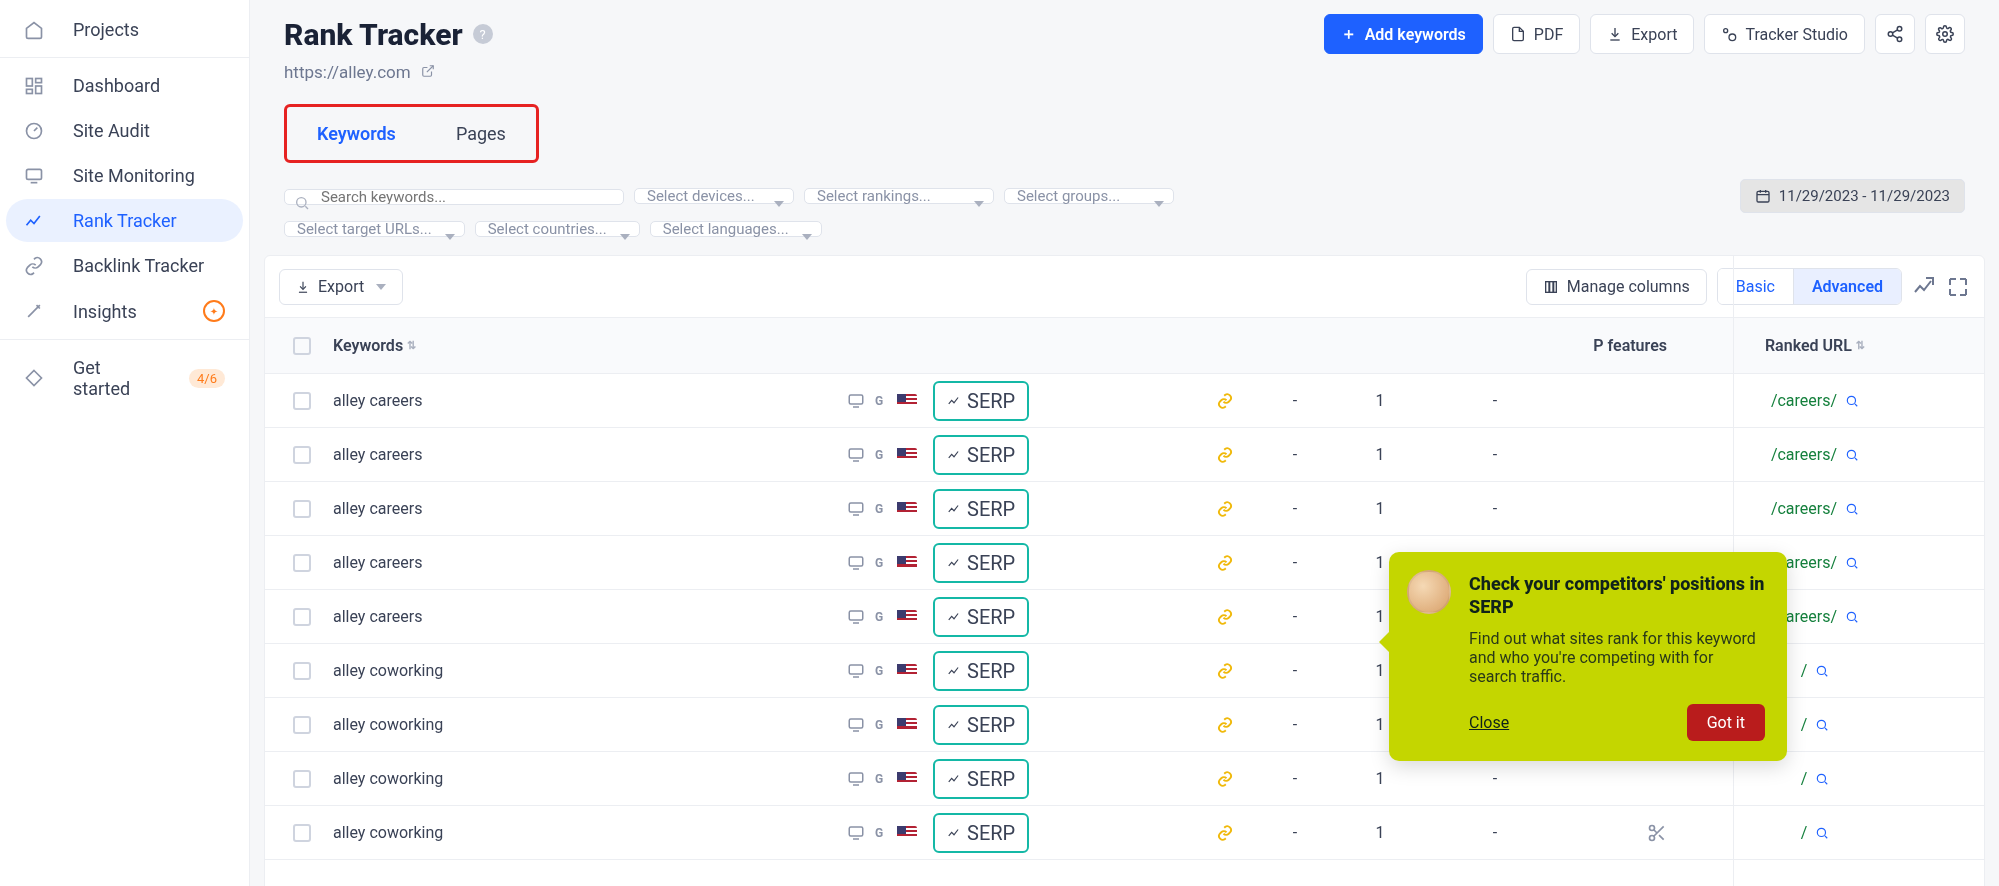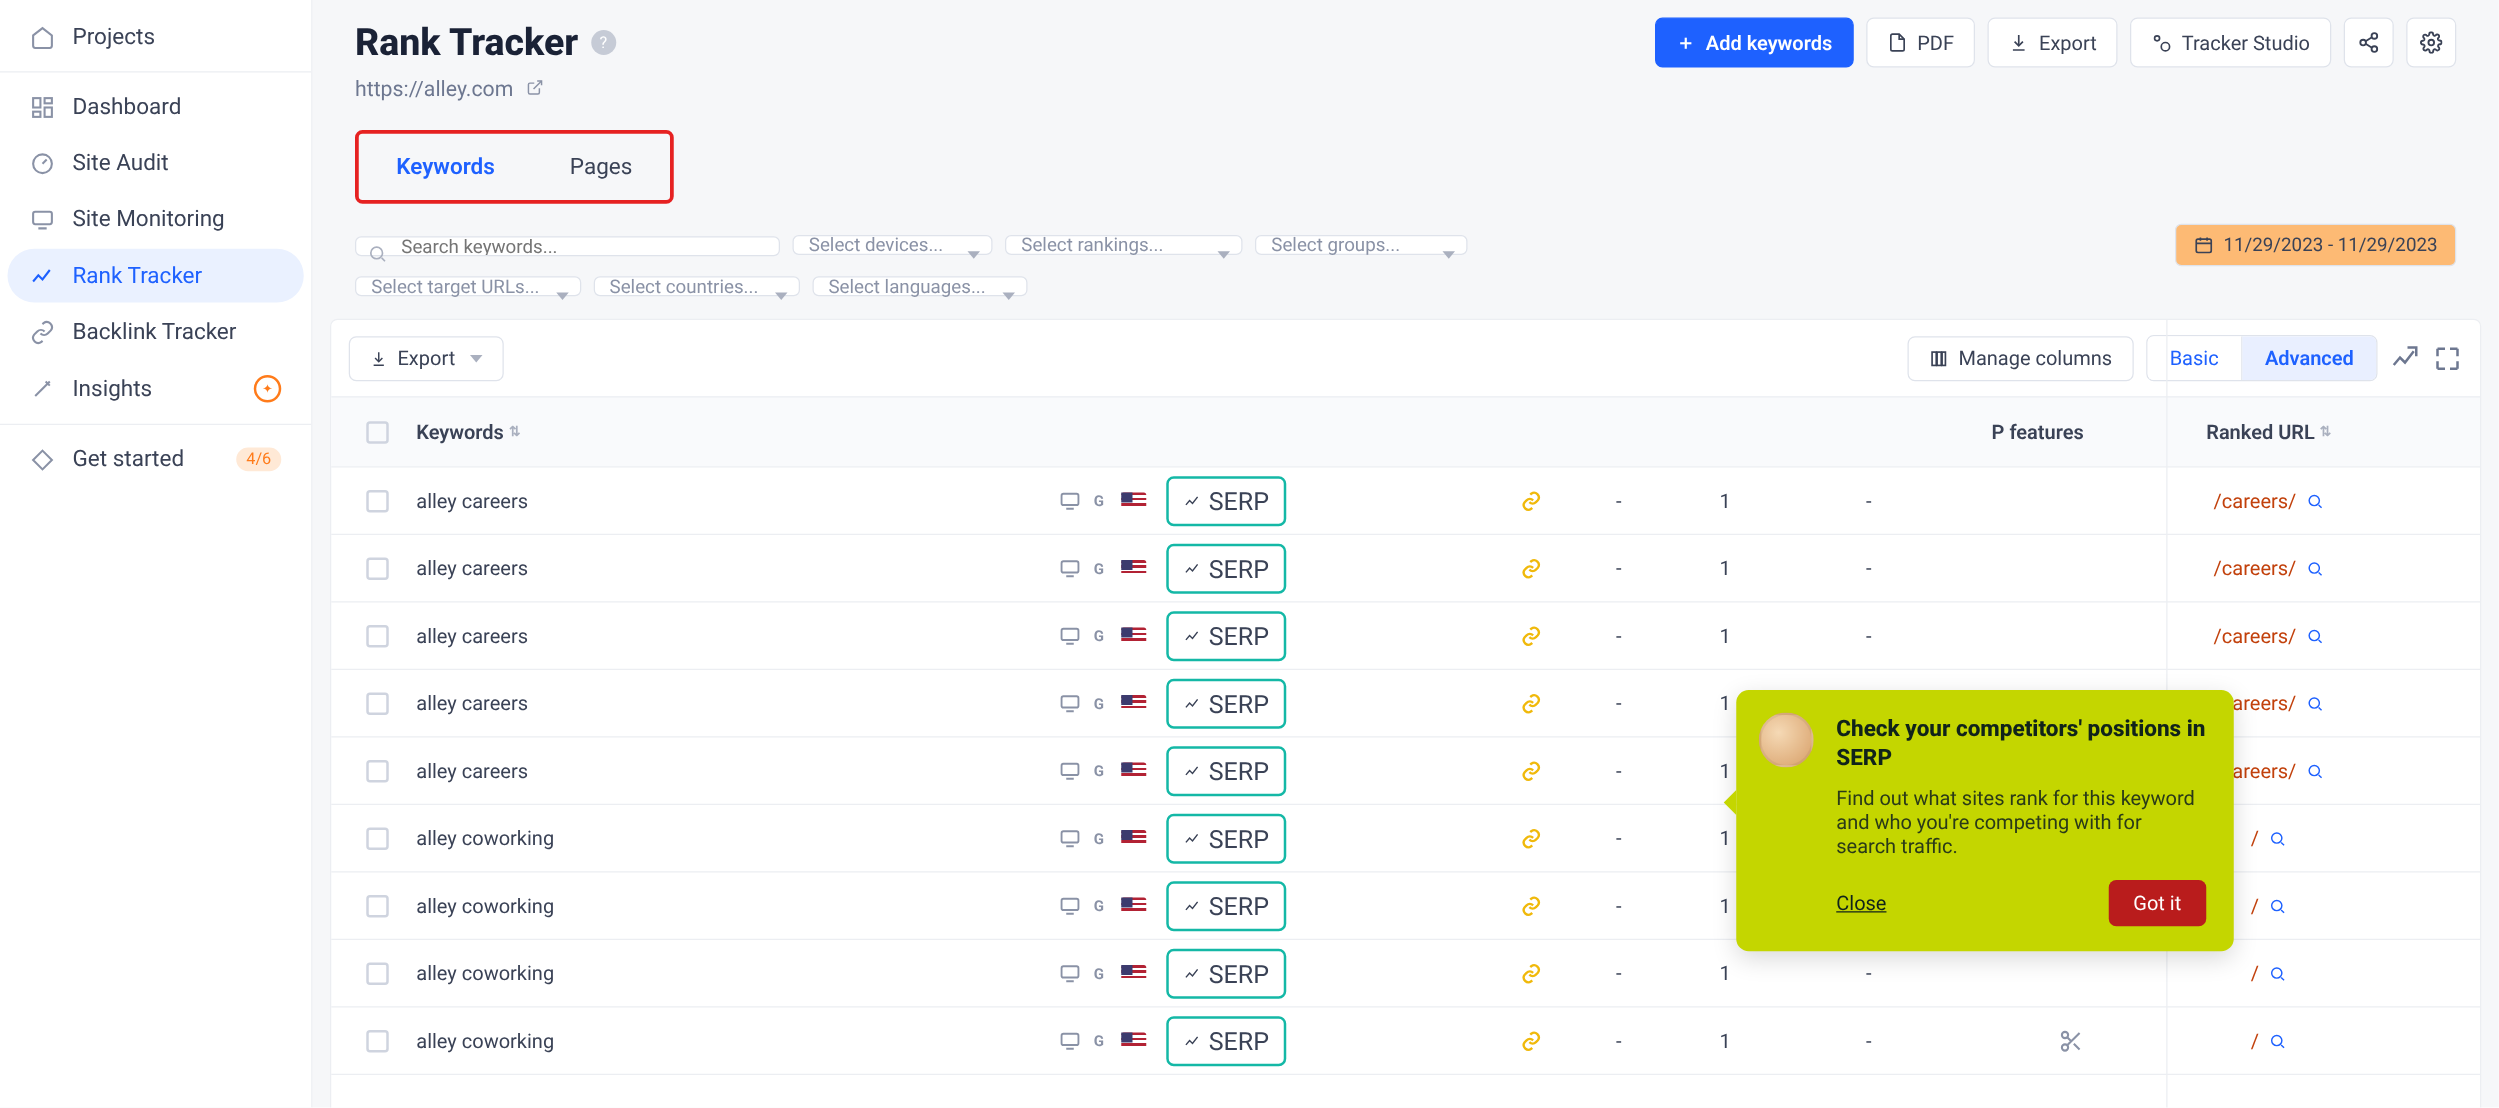--- a/index.html
+++ b/index.html
@@ -1,19 +1,19 @@
 <!DOCTYPE html>
 <html><head>
 <meta charset="utf-8">
 <style>
 * { box-sizing: border-box; margin: 0; padding: 0; font-family: -apple-system, BlinkMacSystemFont, "Segoe UI", Roboto, Arial, sans-serif; }
 body { background: #f6f7f9; color: #21293b; overflow-x: hidden; }
 .app { display: flex; width: 1999px; height: 886px; }
 .sidebar { width: 250px; background: #fff; border-right: 1px solid #eceef2; padding-top: 6px; }
-.side-item { display: flex; align-items: center; gap: 14px; padding: 11px 18px; font-size: 18px; color: #3a4256; cursor: pointer; border-radius: 22px; margin: 2px 6px; }
+.side-item { display: flex; align-items: center; gap: 29px; padding: 11px 18px; font-size: 18px; color: #3a4256; cursor: pointer; border-radius: 22px; margin: 2px 6px; }
 .side-item.active { background: #eaf1ff; color: #1e61ff; }
 .side-icon { width: 20px; height: 20px; color: #8a92a6; flex: 0 0 20px; }
 .side-item.active .side-icon { color: #1e61ff; }
 .side-divider { height: 1px; background: #eceef2; margin: 6px 0; }
 .badge46 { background: #ffe9d6; color: #ff7b1a; font-size: 13px; border-radius: 10px; padding: 2px 8px; margin-left: auto; }
 .insights-ring { width:22px; height:22px; border:2px solid #ff7b1a; border-radius:50%; margin-left:auto; display:flex; align-items:center; justify-content:center; color:#ff7b1a; font-size:10px; }
 
 .main { flex: 1; min-width: 0; }
 .header { padding: 14px 34px 0 34px; }
 .title-row { display:flex; align-items:center; }
@@ -31,21 +31,21 @@
 .tab { padding:16px 30px; font-size:18px; cursor:pointer; color:#3a4256; }
 .tab.active { color:#1e61ff; font-weight:600; }
 
 .filters { display:flex; flex-wrap:wrap; gap:10px; margin-top:16px; align-items:center; }
 .filter { position:relative; }
 .filter input, .filter .select { height:16px; border:1px solid #dfe3eb; border-radius:5px; background:#fff; font-size:15px; color:#8a92a6; padding:0 32px 0 12px; }
 .filter .select { display:flex; align-items:center; min-width:150px; }
 .search-fld input { width:340px; padding-left:36px; }
 .search-ic { position:absolute; left:10px; top:8px; color:#aab0bf; }
 .caret { position:absolute; right:10px; top:13px; width:0;height:0;border-left:5px solid transparent;border-right:5px solid transparent;border-top:6px solid #aab0bf; }
-.date-box { margin-left:auto; display:flex; align-items:center; gap:8px; height:34px; border:1px solid #dfe3eb; border-radius:5px; padding:0 14px; background:#fdba74; font-size:15px; color:#3a4256; }
+.date-box { margin-left:auto; display:flex; align-items:center; gap:8px; height:34px; border:1px solid #dfe3eb; border-radius:5px; padding:0 14px; background:#e5e5e5; font-size:15px; color:#3a4256; }
 
 .table-wrap { margin-top:18px; background:#fff; border:1px solid #eceef2; border-radius:6px; }
 .table-toolbar { display:flex; align-items:center; padding:12px 14px; gap:10px; }
 .tool-right { margin-left:auto; display:flex; gap:10px; align-items:center; }
 .toggle-group { display:flex; border:1px solid #dfe3eb; border-radius:6px; overflow:hidden; }
 .toggle-group .tg { padding:8px 18px; font-size:16px; cursor:pointer;text-align:right; }
 .tg.basic { color:#1e61ff; background:#fff; border-right:1px solid #dfe3eb; }
 .tg.adv { background:#e9efff; color:#1e61ff; font-weight:600; }
 .square-icon { width:24px;height:24px;color:#6d7790; cursor:pointer; }
 
@@ -56,21 +56,21 @@
 .thead .th.center, .trow .td.center { justify-content:center; text-align:center; }
 .sort-ic { color:#aab0bf; font-size:11px; }
 .trow { height:54px; padding-right:14px; }
 .td { padding:0 8px; display:flex; align-items:center; gap:8px; color:#3a4256; }
 .chk { width:18px;height:18px;border:2px solid #cfd4df;border-radius:3px; cursor:pointer; margin-left:20px; }
 .kw-icons { margin-left:auto; display:flex; gap:8px; align-items:center; color:#8a92a6; }
 .flag { width:20px;height:14px; background:linear-gradient(to bottom,#b22234 0 15%,#fff 15% 30%,#b22234 30% 45%,#fff 45% 60%,#b22234 60% 75%,#fff 75% 100%); position:relative; border-radius:2px; }
 .flag::before{content:"";position:absolute;left:0;top:0;width:9px;height:8px;background:#3c3b6e;}
 .serp-btn { display:flex; align-items:center; gap:6px; border:2px solid #14b8a6; border-radius:6px; padding:6px 12px; font-size:20px; color:#3a4256; cursor:pointer;justify-content:center; }
 .link-chain { color:#f0b90b; }
-.url-link { color:#c2410c; }
+.url-link { color:#15803d; }
 .mag { color:#1e61ff; }
 .scissors { color:#8a92a6; }
 .vline { position:absolute; left:1468px; top:0; bottom:0; width:1px; background:#eceef2; }
 
 .popover { position:absolute; left:1124px; top:296px; width:398px; background:#c4d600; border-radius:10px; padding:20px 22px 20px 80px; box-shadow:0 6px 20px rgba(0,0,0,.15); }
 .popover::before { content:""; position:absolute; left:-10px; top:80px; width:0;height:0;border-top:10px solid transparent;border-bottom:10px solid transparent;border-right:10px solid #c4d600; }
 .pop-avatar { position:absolute; left:18px; top:18px; width:44px;height:44px;border-radius:50%;background:radial-gradient(circle at 35% 35%,#f5d9b5,#d8a069);border:2px solid rgba(0,0,0,.05);}
 .pop-title { font-weight:800; font-size:18px; color:#10231a; line-height:1.3; }
 .pop-body { margin-top:10px; font-size:16px; color:#2a3a18; }
 .pop-actions { display:flex; justify-content:space-between; align-items:center; margin-top:18px; }

